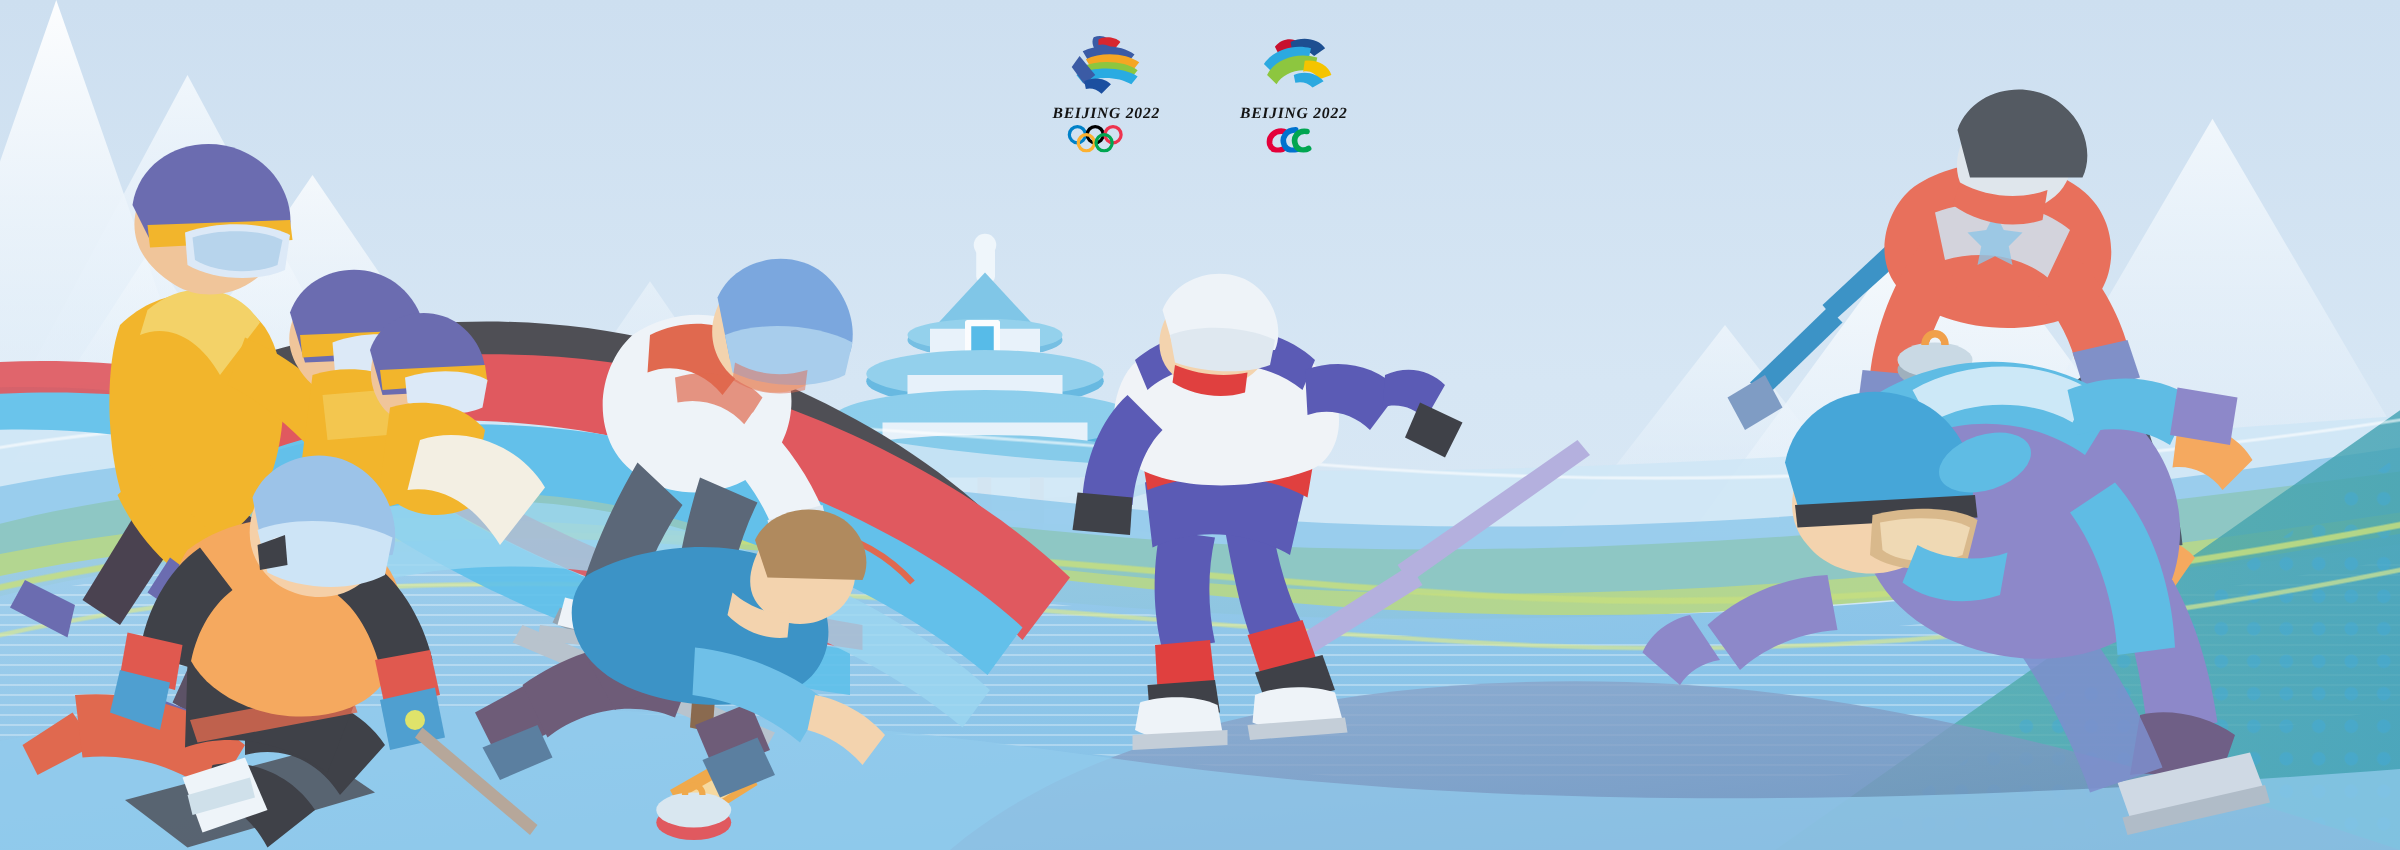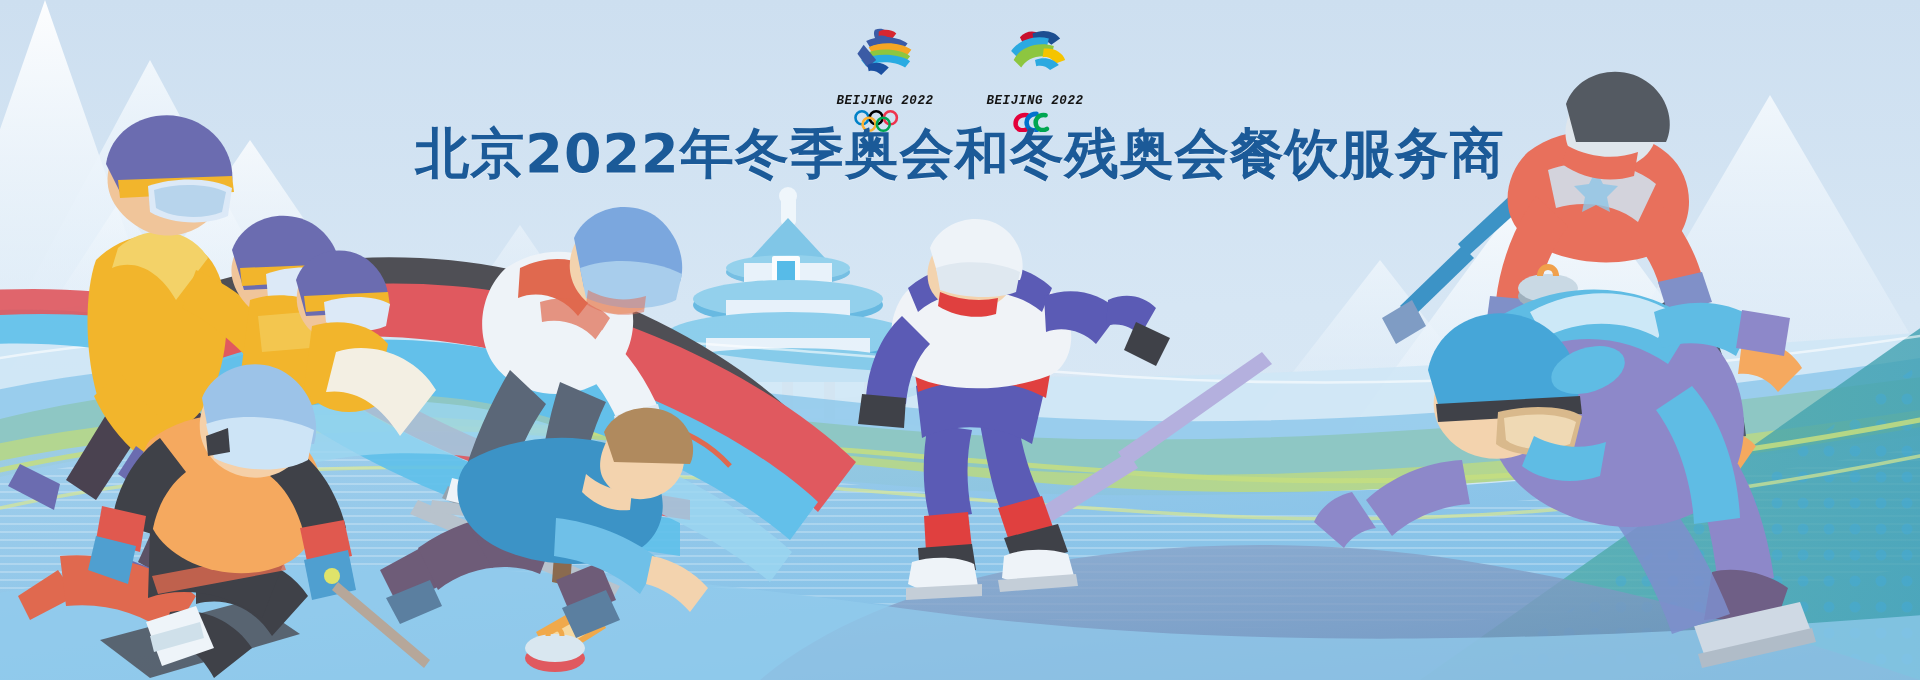--- a/index.html
+++ b/index.html
@@ -16,23 +16,23 @@
 
   
   #logos{
     position:absolute;left:0;top:26px;width:1920px;
     display:flex;justify-content:center;align-items:flex-start;gap:40px;
     z-index:40;
   }
   .logo-unit{width:110px;display:flex;flex-direction:column;align-items:center;}
   .logo-mark{width:78px;height:54px;}
   .logo-word{
-    font-family:Liberation Mono, monospace;
+    font-family:Liberation Serif, serif;
     font-size:12.5px;font-weight:700;font-style:italic;
-    letter-spacing:.6px;color:#141414;margin-top:14px;white-space:nowrap;
+    letter-spacing:.6px;color:#141414;margin-top:3px;white-space:nowrap;
   }
   .logo-sub{height:22px;margin-top:2px;}
 
   
   #title{
     position:absolute;left:0;top:118px;width:1920px;text-align:center;z-index:45;
     font-family:"DejaVu Sans","Liberation Sans",sans-serif;
     font-size:54px;font-weight:700;letter-spacing:1px;
     color:#1b5a98;
     text-shadow:0 1px 0 rgba(255,255,255,.35);
@@ -464,15 +464,14 @@
       <svg class="logo-sub" viewBox="0 0 110 34">
         <g fill="none" stroke-width="7" stroke-linecap="round">
           <path d="M44 8 C 32 6, 24 14, 26 24 C 28 31, 36 33, 42 30" stroke="#e4003a"></path>
           <path d="M58 6 C 46 6, 40 16, 44 25 C 47 31, 54 33, 60 30" stroke="#0072ce"></path>
           <path d="M72 8 C 60 6, 54 16, 58 25 C 61 31, 68 33, 74 29" stroke="#00a651"></path>
         </g>
       </svg>
     </div>
   </div>
 
-  <div id="title">北京2022年冬季奥会和冬残奥会餐饮服务商</div>
 
 </div>
 
 </body></html>

